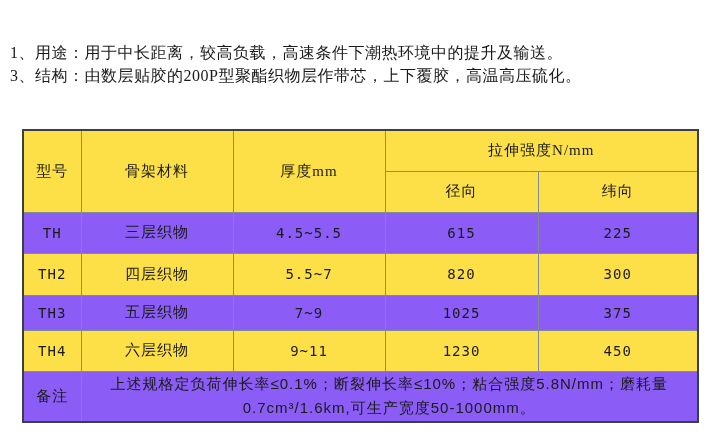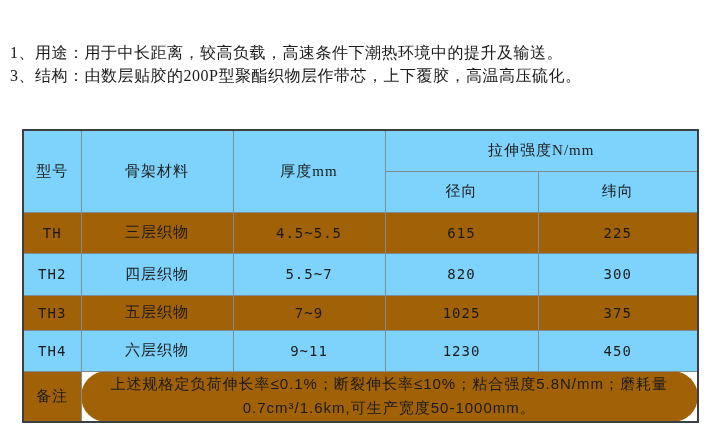--- a/index.html
+++ b/index.html
@@ -58,42 +58,41 @@
     letter-spacing: 1px;
   }
   tr.hdr1 { height: 41px; }
   tr.hdr2 { height: 41px; }
   tr.r0 { height: 41px; }
   tr.r1 { height: 42px; }
   tr.r2 { height: 35px; }
   tr.r3 { height: 41px; margin-left: 26px; }
   tr.remark { height: 51px; }
 
-  .bg-blue { background: #7dd3fc; }
-  .bg-white { background: #a16207; }
+  .bg-blue { background: #fde047; }
+  .bg-white { background: #8b5cf6; }
 
   .latin {
     font-family: "DejaVu Sans Mono", monospace;
     font-size: 14px;
     letter-spacing: 0.5px;
   }
   .num {
     font-family: "DejaVu Sans Mono", monospace;
     font-size: 14px;
     letter-spacing: 1px;
   }
   td.remark-text {
     text-align: left;
     padding: 4px 10px 4px 12px;
     font-family: "Liberation Sans", sans-serif;
     font-size: 15px;
     line-height: 1.6;
     letter-spacing: 0.5px;
     white-space: normal;
-    border-radius: 28px;
   }
   .remark-label { letter-spacing: 2px; }
 </style>
 </head>
 <body>
 
 <div class="page">
 
   <div class="intro">
     <div class="line">1、用途：用于中长距离，较高负载，高速条件下潮热环境中的提升及输送。</div>

